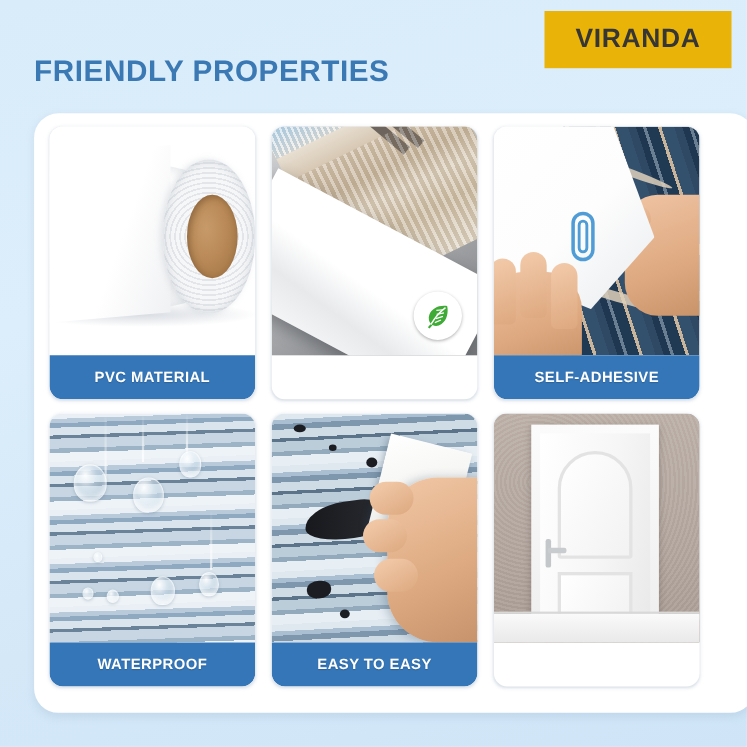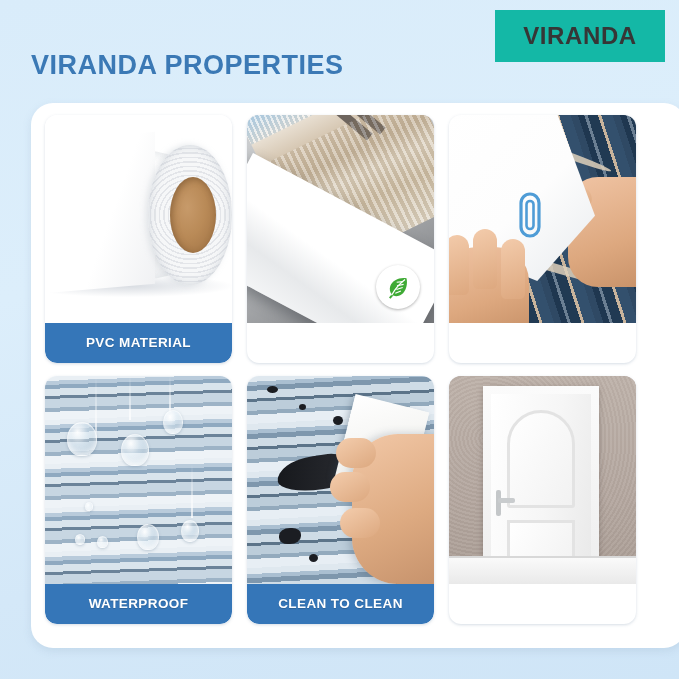--- a/index.html
+++ b/index.html
@@ -34,21 +34,21 @@
     color: #3b79b5;
     white-space: nowrap;
   }
 
   .logo-box {
     position: absolute;
     right: 14px;
     top: 10px;
     width: 170px;
     height: 52px;
-    background: #14b8a6;
+    background: #eab308;
     display: flex;
     align-items: center;
     justify-content: center;
   }
 
   .logo-text {
     font-size: 24px;
     font-weight: bold;
     letter-spacing: 0.6px;
     color: #363636;
@@ -416,21 +416,21 @@
     position: absolute;
     left: 0; right: 0; bottom: 20px;
     height: 6px;
     background: #f2f2f2;
   }
 </style>
 </head>
 <body>
 
 <div class="header">
-  <div class="page-title">VIRANDA PROPERTIES</div>
+  <div class="page-title">FRIENDLY PROPERTIES</div>
 
   <div class="logo-box">
     <span class="logo-text">VIRANDA</span>
   </div>
 </div>
 
 <div class="panel">
   <div class="grid">
 
     <div class="card">
@@ -478,20 +478,21 @@
             <rect x="6" y="3" width="18" height="42" rx="9" fill="none" stroke="#4f9cd6" stroke-width="3.2"></rect>
             <rect x="11.5" y="10" width="7" height="28" rx="3.5" fill="none" stroke="#4f9cd6" stroke-width="2.6"></rect>
           </svg>
         </div>
         <div class="hand hand-left">
           <div class="finger f1"></div>
           <div class="finger f2"></div>
           <div class="finger f3"></div>
         </div>
       </div>
+      <div class="card-label">SELF-ADHESIVE</div>
     </div>
 
     <div class="card">
       <div class="card-media m-water">
         <div class="trail" style="left:50px;top:0;height:62px"></div>
         <div class="trail" style="left:84px;top:0;height:44px"></div>
         <div class="trail" style="left:124px;top:0;height:36px"></div>
         <div class="trail" style="left:146px;top:88px;height:54px"></div>
         <div class="drop" style="left:22px;top:46px;width:30px;height:34px"></div>
         <div class="drop" style="left:76px;top:58px;width:28px;height:32px"></div>
@@ -513,21 +514,21 @@
         <div class="smear"></div>
         <div class="stain" style="left:32px;top:152px;width:22px;height:16px;border-radius:50% 40% 50% 40%"></div>
         <div class="stain" style="left:62px;top:178px;width:9px;height:8px"></div>
         <div class="cloth"></div>
         <div class="hand2">
           <div class="knuckle k1"></div>
           <div class="knuckle k2"></div>
           <div class="knuckle k3"></div>
         </div>
       </div>
-      <div class="card-label">CLEAN TO CLEAN</div>
+      <div class="card-label">EASY TO EASY</div>
     </div>
 
     <div class="card">
       <div class="card-media m-door">
         <div class="wall"></div>
         <div class="frame">
           <div class="door">
             <div class="panel-top"></div>
             <div class="panel-bot"></div>
             <div class="handle-plate"></div>

